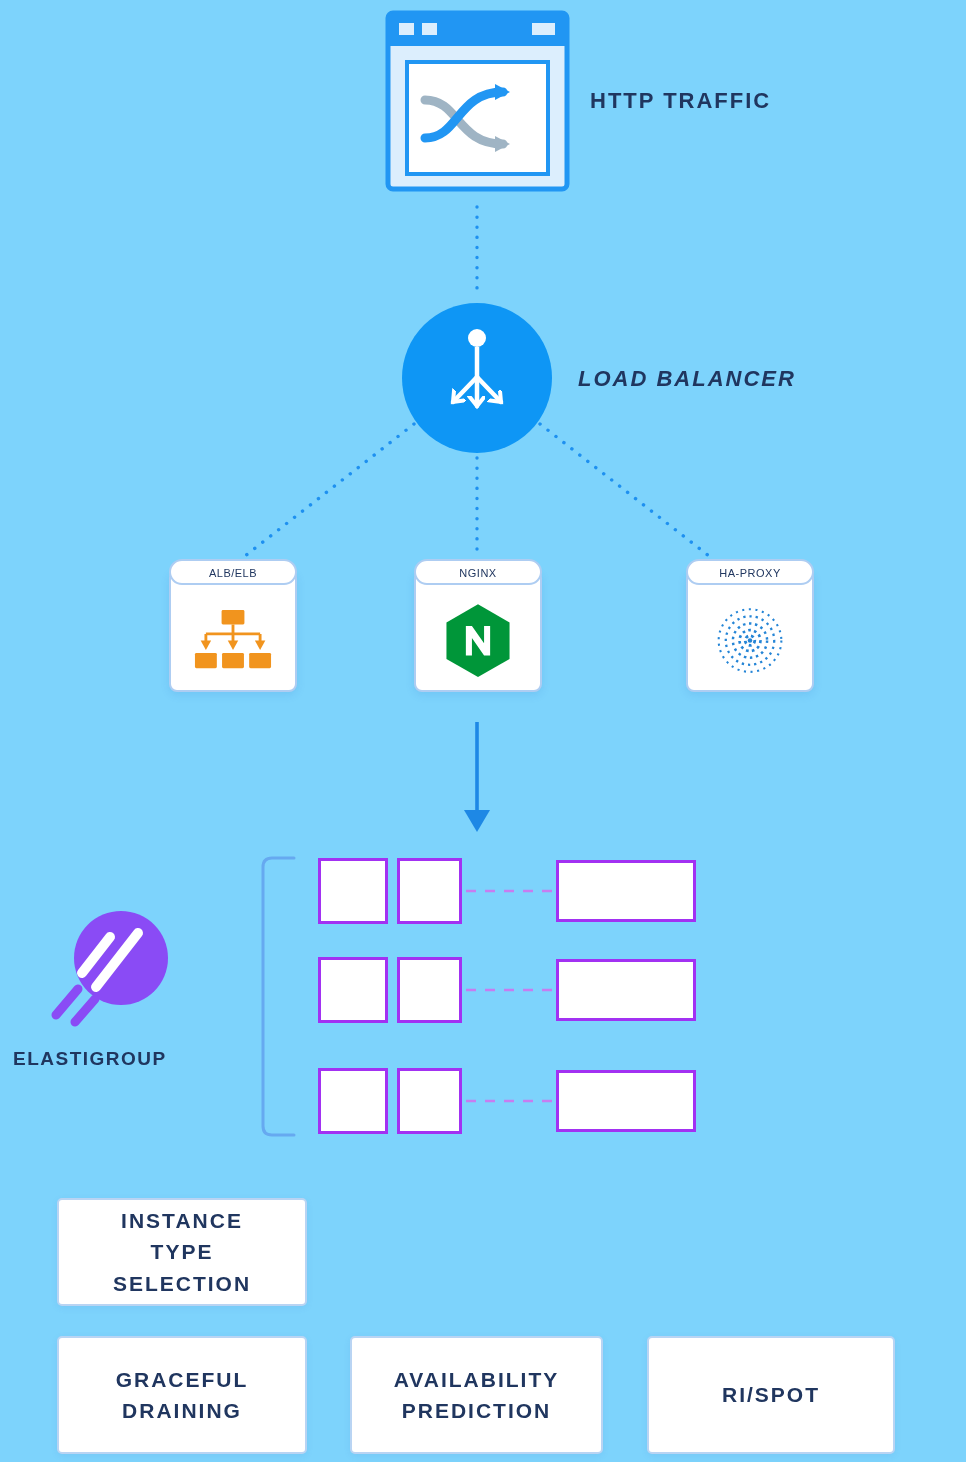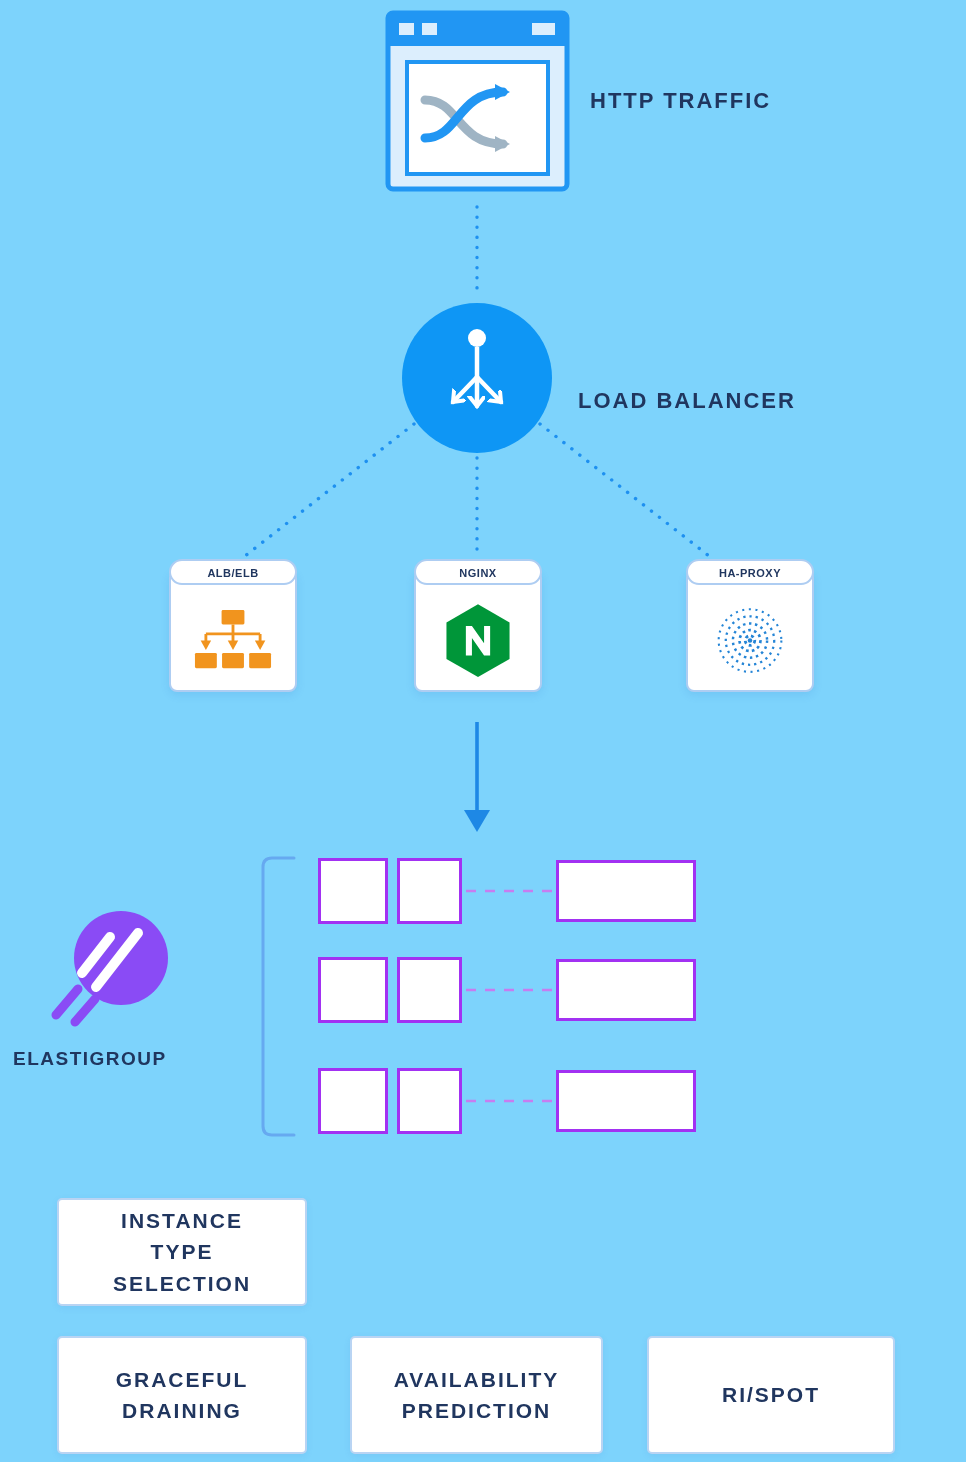--- a/index.html
+++ b/index.html
@@ -19,21 +19,21 @@
   }
   
   .bal-box{
     position:absolute;width:124px;height:118px;background:#fff;
     border:2px solid #aecdf2;border-radius:8px;
     box-shadow:0 3px 9px rgba(40,110,200,.14);
   }
   .bal-tab{
     position:absolute;left:-2px;top:-13px;width:calc(100% + 4px);height:26px;
     line-height:24px;background:#fff;border:2px solid #aecdf2;border-radius:13px;
-    box-sizing:border-box;text-align:center;font-size:11px;font-weight:700;
+    box-sizing:border-box;text-align:center;font-size:11px;font-weight:400;
     color:#20365f;letter-spacing:.5px;
   }
   .bal-icon{
     position:absolute;left:50%;top:54%;transform:translate(-50%,-44%);
     display:flex;align-items:center;justify-content:center;
   }
   
   .pbox{
     position:absolute;background:#fff;border:3px solid #a231f2;box-sizing:border-box;
   }
@@ -104,21 +104,21 @@
           </marker>
         </defs>
         <circle cx="75" cy="35" r="9" fill="#ffffff"></circle>
         <line x1="75" y1="44" x2="75" y2="74" stroke="#ffffff" stroke-width="4.5"></line>
         <line x1="75" y1="74" x2="51" y2="99" stroke="#ffffff" stroke-width="4.5" stroke-linecap="round" marker-end="url(#vhead)"></line>
         <line x1="75" y1="74" x2="75" y2="103" stroke="#ffffff" stroke-width="4.5" stroke-linecap="round" marker-end="url(#vhead)"></line>
         <line x1="75" y1="74" x2="99" y2="99" stroke="#ffffff" stroke-width="4.5" stroke-linecap="round" marker-end="url(#vhead)"></line>
       </svg>
     </span>
   </div>
-  <div class="node-label" style="left:578px;top:388px;">LOAD BALANCER</div>
+  <div class="node-label" style="left:578px;top:366px;font-style:italic;">LOAD BALANCER</div>
 
   <div class="bal-box" style="left:169px;top:570px;">
     <div class="bal-tab">ALB/ELB</div>
     <span class="bal-icon">
       <svg width="78" height="60" viewBox="0 0 82 62">
         <g fill="#f1941e">
           <rect x="29" y="0" width="24" height="15" rx="1.5"></rect>
           <rect x="1" y="45" width="23" height="16" rx="1.5"></rect>
           <rect x="29.5" y="45" width="23" height="16" rx="1.5"></rect>
           <rect x="58" y="45" width="23" height="16" rx="1.5"></rect>

